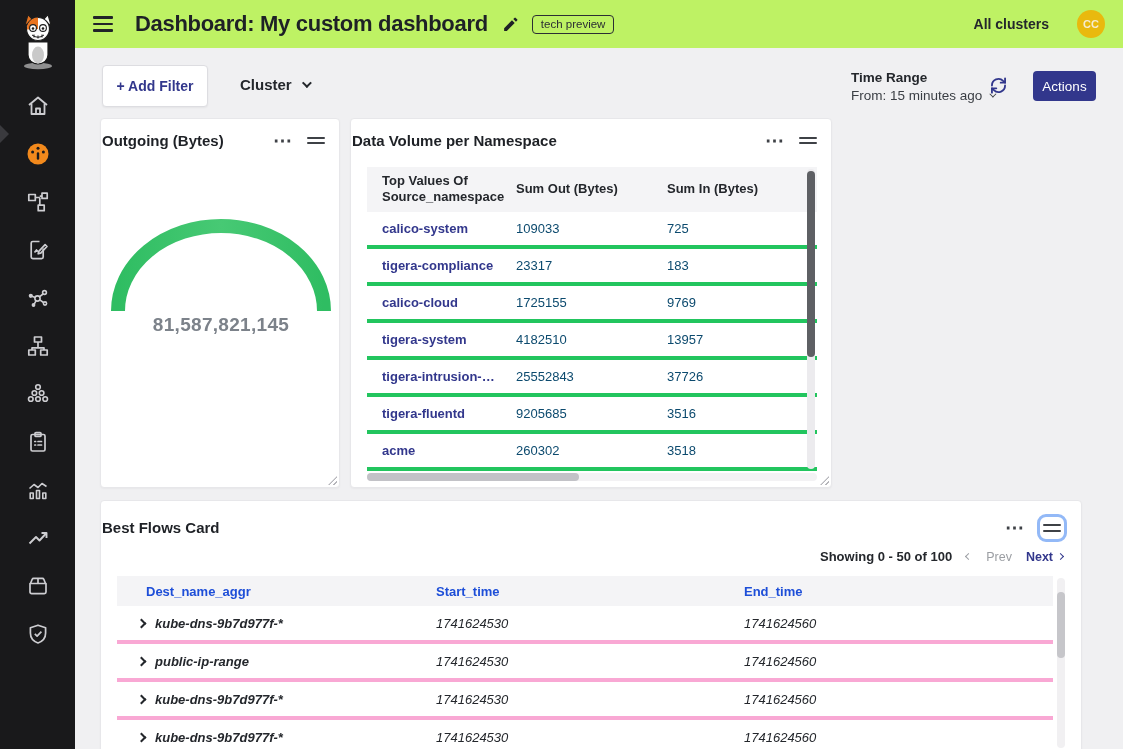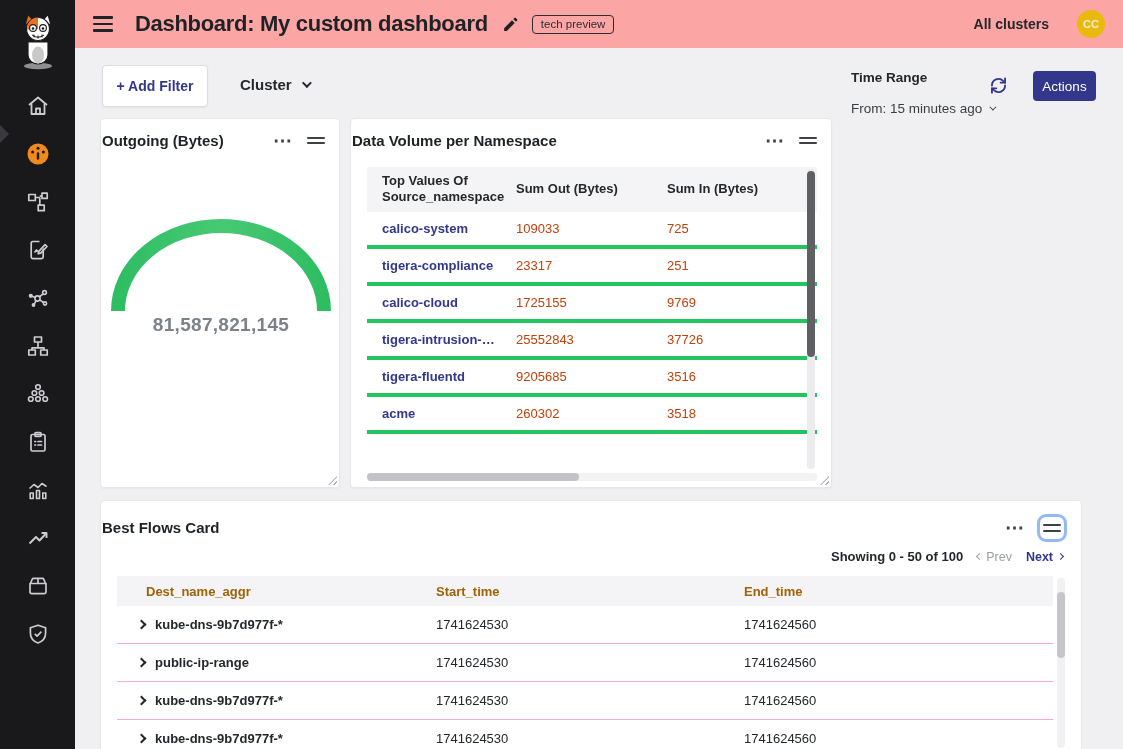--- a/index.html
+++ b/index.html
@@ -22,21 +22,21 @@
   }
   .side-icon svg { width:100%; height:100%; display:block; }
   .side-notch {
     position:absolute; left:0; top:125px; width:0; height:0;
     border-top:9px solid transparent; border-bottom:9px solid transparent;
     border-left:9px solid #3a3a3e;
   }
   
   .topbar {
     position:absolute; left:75px; top:0; right:0; height:48px;
-    background:#fca5a5; display:flex; align-items:center; padding:0 18px; z-index:4;
+    background:#bef264; display:flex; align-items:center; padding:0 18px; z-index:4;
   }
   .hamburger { width:20px; display:flex; flex-direction:column; gap:4px; cursor:pointer; margin-right:22px; }
   .hamburger span { height:2.4px; background:#212429; border-radius:1px; }
   .page-title { font-size:22px; font-weight:bold; letter-spacing:-0.3px; color:#1e2126; }
   .edit-pencil { width:17px; height:17px; margin-left:14px; color:#1e2126; cursor:pointer; }
   .tech-badge {
     margin-left:13px; border:1px solid #2b2e33; border-radius:4px;
     padding:2px 8px 3px; font-size:11.5px; color:#2b2e33; white-space:nowrap;
   }
   .top-spacer { flex:1; }
@@ -56,21 +56,21 @@
   }
   .cluster-dd {
     position:absolute; left:240px; top:76px; display:flex; align-items:center; gap:10px;
     font-size:15px; font-weight:600; color:#24272c; cursor:pointer;
   }
   .chev { width:7px; height:7px; border-right:2px solid currentColor; border-bottom:2px solid currentColor;
     display:inline-block; transform:rotate(45deg) translateY(-2px); }
   .chev-sm { width:5px; height:5px; border-width:1.6px; }
   .time-range { position:absolute; left:851px; top:70px; }
   .time-range-label { font-size:13.5px; font-weight:bold; color:#24272c; }
-  .time-range-from { font-size:13.5px; color:#3a3e44; margin-top:16px; display:flex; align-items:center; gap:7px; cursor:pointer; }
+  .time-range-from { font-size:13.5px; color:#3a3e44; margin-top:3px; display:flex; align-items:center; gap:7px; cursor:pointer; }
   .refresh-btn { position:absolute; left:988px; top:75px; width:21px; height:21px; color:#32378c; cursor:pointer; }
   .btn-actions {
     position:absolute; left:1033px; top:71px; width:63px; height:30px;
     background:#32378c; border:none; border-radius:4px; color:#fff;
     font-size:13.5px; font-family:"Liberation Sans",sans-serif; cursor:pointer;
   }
   
   .card {
     position:absolute; background:#fff; border:1px solid #e7e7ea; border-radius:4px;
     box-shadow:0 1px 2px rgba(0,0,0,.04);
@@ -103,49 +103,49 @@
     background:#f4f4f6; min-height:44px; font-size:13px; font-weight:bold; color:#24272c;
     padding:6px 0;
   }
   .dv-header > div { padding-left:15px; line-height:1.25; }
   .dv-row {
     display:grid; grid-template-columns:134px 151px 165px; align-items:center;
     height:37px; border-bottom:4px solid #22c55e; font-size:13px;
   }
   .dv-row > div { padding-left:15px; }
   .dv-link { color:#32378c; font-weight:bold; cursor:pointer; white-space:nowrap; overflow:hidden; text-overflow:ellipsis; padding-right:6px; }
-  .dv-num { color:#c2410c; }
+  .dv-num { color:#0c4a6e; }
   .vscroll {
     position:absolute; width:8px; border-radius:4px; background:#ecebee;
   }
   .vscroll .thumb { position:absolute; left:0; width:8px; border-radius:4px; background:#5e6064; }
   .hscroll {
     position:absolute; height:8px; border-radius:4px; background:#f3f2f4;
   }
   .hscroll .thumb { position:absolute; top:0; height:8px; border-radius:4px; background:#c2c2c7; }
   
   .card-bestflows { left:100px; top:500px; width:982px; height:400px; }
   .bf-pagination {
     position:absolute; right:18px; top:48px; display:flex; align-items:center; gap:14px;
     font-size:13px; color:#24272c;
   }
   .bf-showing { font-weight:600; }
-  .bf-prev { color:#9b9ea3; display:flex; align-items:center; gap:4px; cursor:default; font-size:12.5px; }
+  .bf-prev { color:#9b9ea3; display:flex; align-items:center; gap:15px; cursor:default; font-size:12.5px; }
   .bf-next { color:#32378c; font-weight:bold; display:flex; align-items:center; gap:5px; cursor:pointer; font-size:12.5px; }
   .chev-left { transform:rotate(135deg); }
   .chev-right { transform:rotate(-45deg); }
   .bf-table { position:absolute; left:16px; top:75px; width:936px; }
   .bf-header {
     display:grid; grid-template-columns:319px 308px auto; align-items:center;
-    background:#f4f4f6; height:30px; font-size:13px; font-weight:bold; color:#a16207;
+    background:#f4f4f6; height:30px; font-size:13px; font-weight:bold; color:#1d4ed8;
   }
   .bf-header > div:first-child { padding-left:29px; }
   .bf-row {
     display:grid; grid-template-columns:319px 308px auto; align-items:center;
-    height:38px; border-bottom:1px solid #f9a8d4; font-size:13px; color:#24272c;
+    height:38px; border-bottom:4px solid #f9a8d4; font-size:13px; color:#24272c;font-style:italic;
   }
   .bf-cell-dest { display:flex; align-items:center; gap:10px; padding-left:21px; font-weight:600; }
   .row-expander { width:7px; height:7px; border-right:2px solid #24272c; border-bottom:2px solid #24272c;
     transform:rotate(-45deg); cursor:pointer; flex:none; }
 </style>
 </head>
 <body>
 
 <div class="sidebar">
   <svg class="side-logo" viewBox="0 0 42 58">
@@ -350,26 +350,31 @@
       <div>Sum In (Bytes)</div>
     </div>
     <div class="dv-row">
       <div class="dv-link">calico-system</div>
       <div class="dv-num">109033</div>
       <div class="dv-num">725</div>
     </div>
     <div class="dv-row">
       <div class="dv-link">tigera-compliance</div>
       <div class="dv-num">23317</div>
-      <div class="dv-num">251</div>
+      <div class="dv-num">183</div>
     </div>
     <div class="dv-row">
       <div class="dv-link">calico-cloud</div>
       <div class="dv-num">1725155</div>
       <div class="dv-num">9769</div>
+    </div>
+    <div class="dv-row">
+      <div class="dv-link">tigera-system</div>
+      <div class="dv-num">4182510</div>
+      <div class="dv-num">13957</div>
     </div>
     <div class="dv-row">
       <div class="dv-link">tigera-intrusion-d…</div>
       <div class="dv-num">25552843</div>
       <div class="dv-num">37726</div>
     </div>
     <div class="dv-row">
       <div class="dv-link">tigera-fluentd</div>
       <div class="dv-num">9205685</div>
       <div class="dv-num">3516</div>

